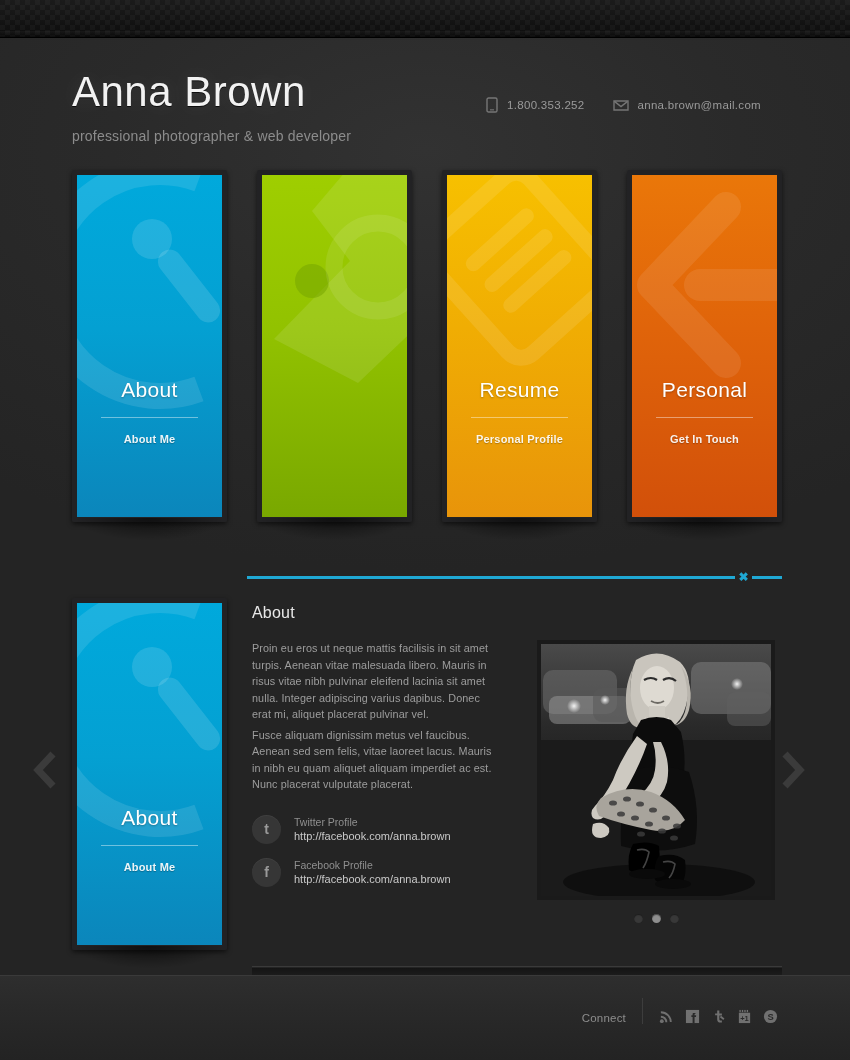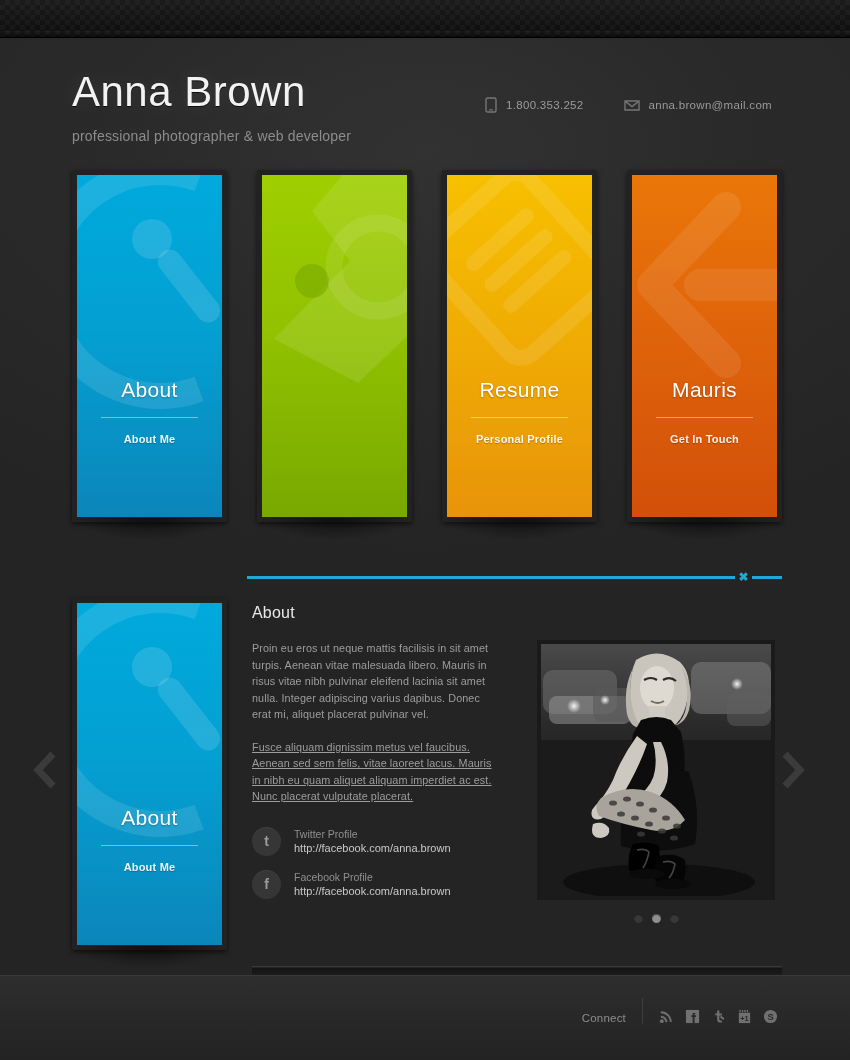--- a/index.html
+++ b/index.html
@@ -39,21 +39,21 @@
   .header{ position:absolute; left:72px; top:32px; width:706px; height:112px; }
   .name{
     font-size:42px; font-weight:400; color:#f2f2f2; letter-spacing:.5px;
     text-shadow:0 1px 0 rgba(0,0,0,.7), 0 0 22px rgba(255,255,255,.10);
     line-height:1.05;
   }
   .tagline{
     margin-top:14px; font-size:14px; color:#8c8c8c; letter-spacing:.2px;
   }
   .contact{
-    position:absolute; right:6px; top:27px; display:flex; align-items:center; gap:40px;
+    position:absolute; right:17px; top:27px; display:flex; align-items:center; gap:28px;
   }
   .contact-item{ display:flex; align-items:center; gap:9px; }
   .contact-txt{ font-size:11.5px; color:#9a9a9a; letter-spacing:.3px; }
   .ic{ display:block; opacity:.55; }
 
   
   .cards{
     position:absolute; left:72px; top:132px; width:710px; height:372px;
     display:flex; justify-content:space-between;
   }
@@ -105,21 +105,21 @@
   .detail-card-wrap{ position:absolute; left:0; top:30px; width:155px; height:358px; }
   .detail-body{ position:absolute; left:180px; top:36px; width:530px; }
   .detail-title{
     font-size:16px; color:#e8e8e8; font-weight:400; letter-spacing:.2px;
   }
   .detail-cols{ display:flex; gap:42px; margin-top:18px; }
   .detail-left{ width:243px; }
   .para{
     font-size:10.8px; line-height:16.5px; color:#9d9d9d; letter-spacing:.1px;
   }
-  .para + .para{ margin-top:16px;text-decoration:underline; }
+  .para + .para{ margin-top:4px; }
 
   .social-list{ margin-top:22px; }
   .social-row{ display:flex; align-items:center; gap:13px; margin-bottom:14px; cursor:pointer; }
   .social-badge{
     width:29px; height:29px; border-radius:50%;
     background:#363636; color:#9a9a9a;
     display:flex; align-items:center; justify-content:center;
     font-size:14px; font-weight:bold; flex:none;
     box-shadow:inset 0 1px 0 rgba(255,255,255,.05);
   }
@@ -260,21 +260,21 @@
 
     <div class="card-wrap">
       <div class="card">
         <div class="card-ink" style="background:linear-gradient(to bottom,#ea7709 0%,#e0640a 45%,#d2500a 100%);">
           <svg class="wm" width="185" height="230" viewBox="0 0 185 230" style="left:-6px; top:10px;">
             <path d="M100 22 L26 100 L100 178" fill="none" stroke="#ffffff" stroke-opacity="0.085" stroke-width="30" stroke-linecap="round" stroke-linejoin="round"></path>
             <rect x="58" y="84" width="130" height="32" rx="16" fill="#ffffff" fill-opacity="0.085"></rect>
           </svg>
         </div>
         <div class="card-text">
-          <div class="card-title">Mauris</div>
+          <div class="card-title">Personal</div>
           <div class="card-rule"></div>
           <div class="card-sub">Get In Touch</div>
         </div>
       </div>
       <div class="card-shadow"></div>
     </div>
 
   </div>
 
   <div class="panel">

